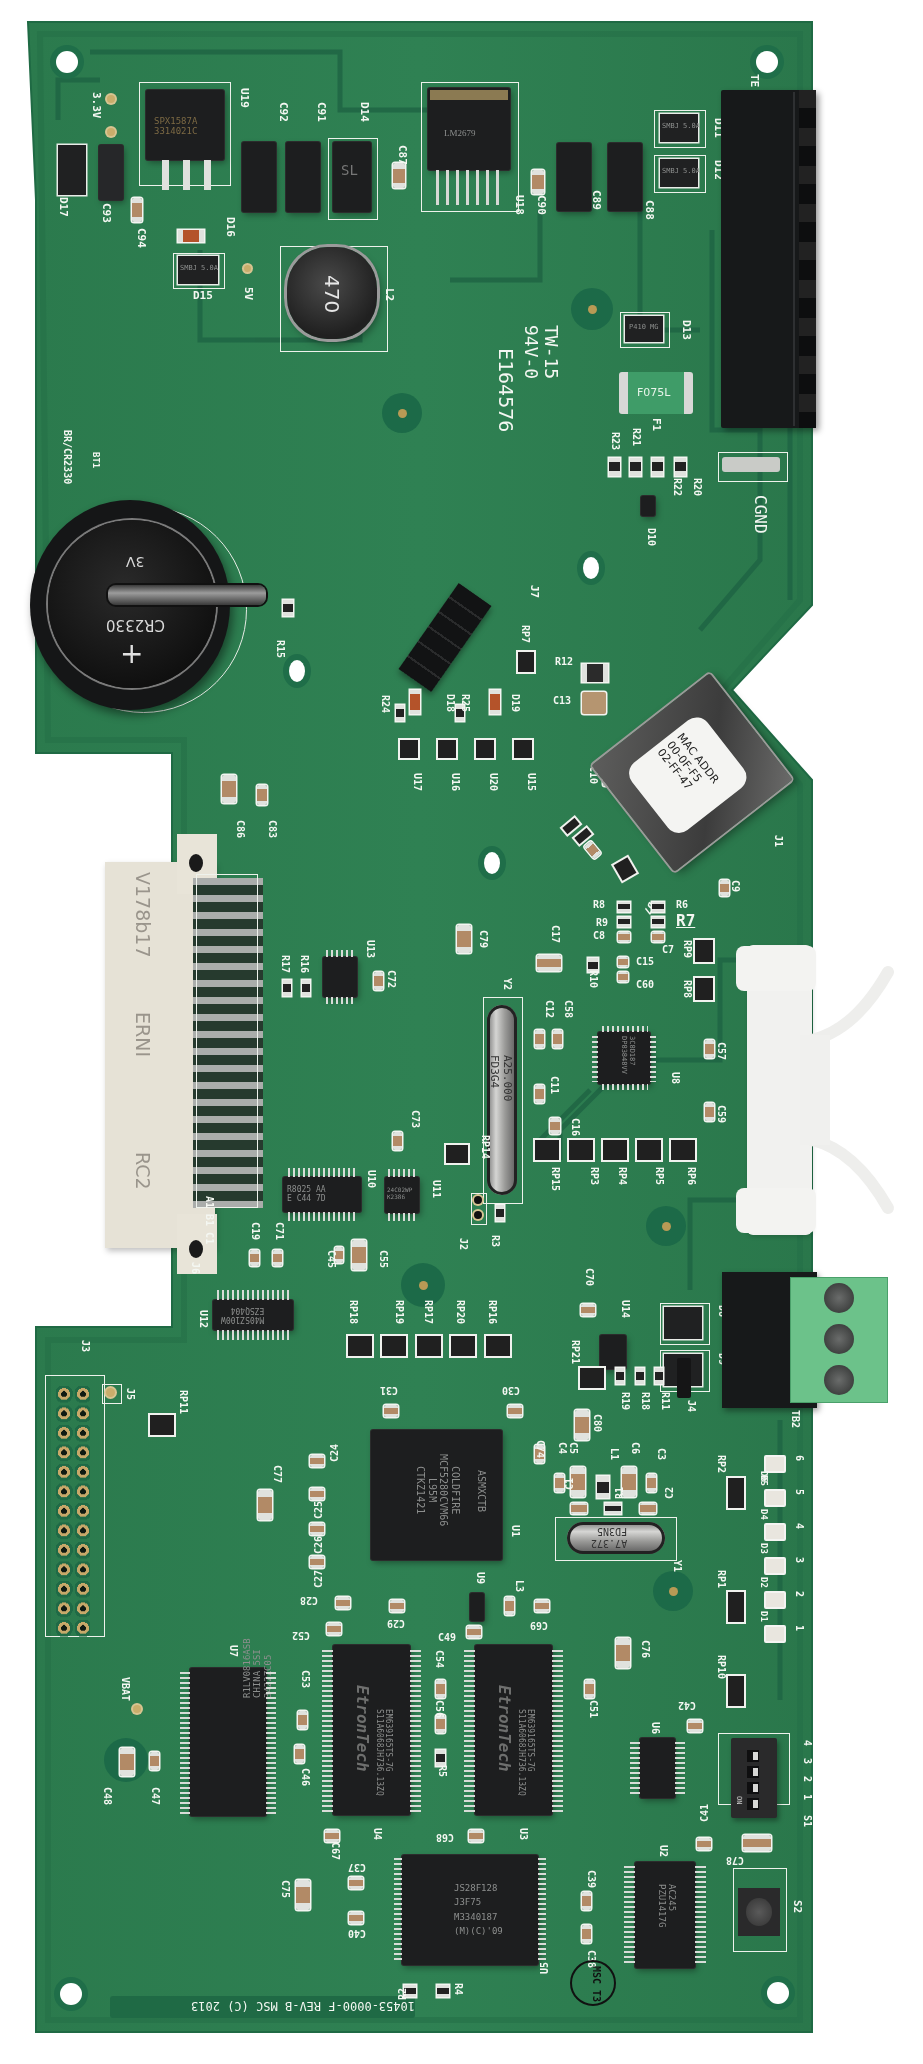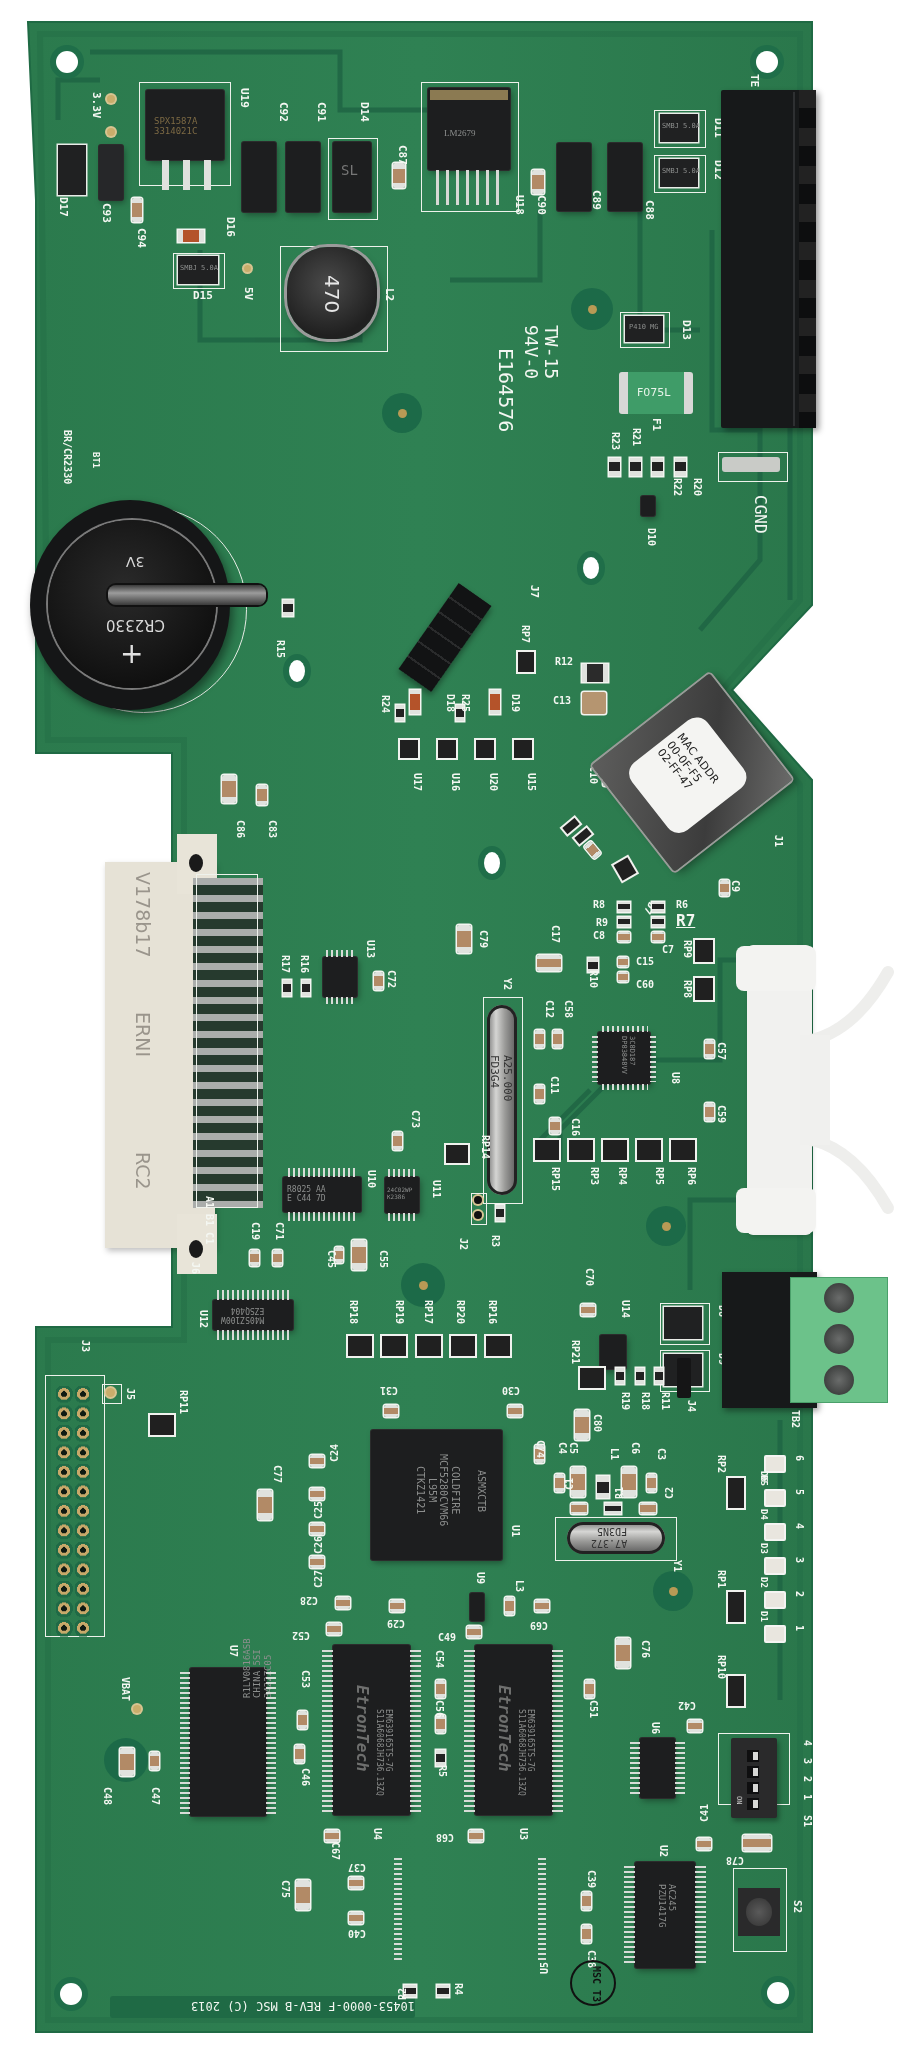--- a/index.html
+++ b/index.html
@@ -635,20 +635,26 @@
   <div class="smd" style="left:743px;top:1835px;width:28px;height:16px;"></div>
   <div class="silk" style="left:726px;top:1855px;font-size:10px;transform:rotate(180deg);">C78</div>
 
   <div class="smd" style="left:349px;top:1877px;width:14px;height:12px;"></div>
   <div class="silk" style="left:348px;top:1862px;font-size:10px;transform:rotate(180deg);">C37</div>
   <div class="smd" style="left:349px;top:1912px;width:14px;height:12px;"></div>
   <div class="silk" style="left:348px;top:1928px;font-size:10px;transform:rotate(180deg);">C40</div>
   <div class="smd" style="left:296px;top:1880px;width:14px;height:30px;"></div>
   <div class="silk rot90" style="left:290px;top:1880px;font-size:10px;">C75</div>
 
+  <div class="chip" style="left:402px;top:1855px;width:136px;height:110px;">
+    <div class="chiptext" style="left:52px;top:26px;white-space:pre;font-size:9px;line-height:1.6;">JS28F128
+J3F75
+M3340187
+(M)(C)'09</div>
+  </div>
   <div class="pinrow" style="left:394px;top:1858px;width:8px;height:104px;"></div>
   <div class="pinrow" style="left:538px;top:1858px;width:8px;height:104px;"></div>
   <div class="silk rot90" style="left:540px;top:1974px;font-size:10px;transform:rotate(-90deg);">U5</div>
   <div class="smd" style="left:582px;top:1892px;width:9px;height:18px;"></div>
   <div class="silk rot90" style="left:596px;top:1870px;font-size:10px;">C39</div>
   <div class="smd" style="left:582px;top:1925px;width:9px;height:18px;"></div>
   <div class="silk rot90" style="left:596px;top:1950px;font-size:10px;">C38</div>
 
   <div class="silk rot90" style="left:668px;top:1845px;font-size:10px;">U2</div>
   <div class="chip" style="left:635px;top:1862px;width:60px;height:106px;">

